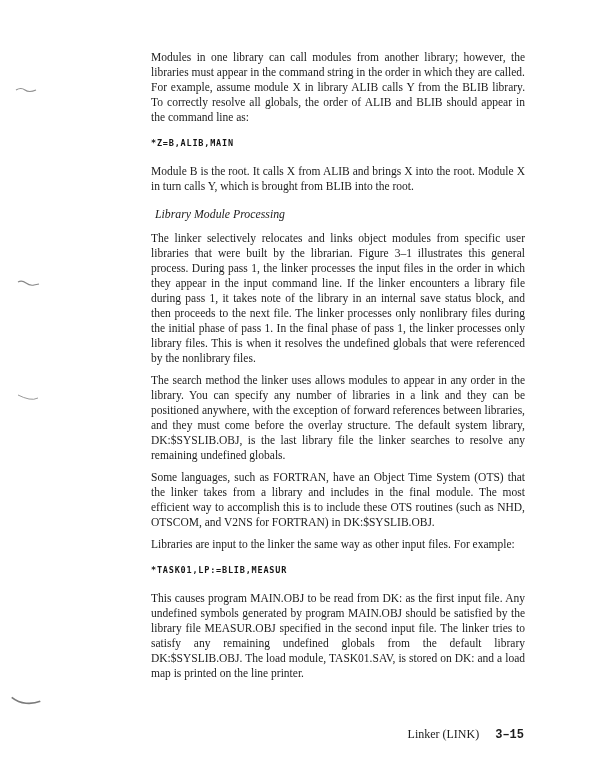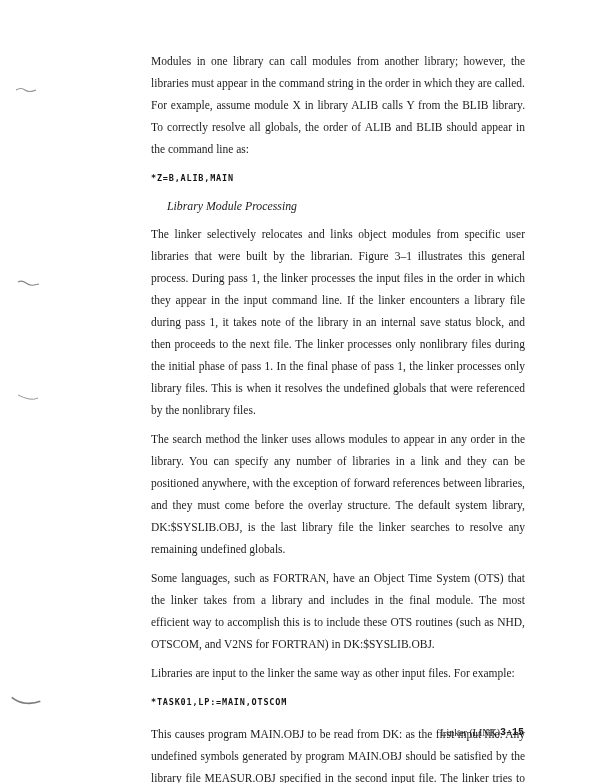--- a/index.html
+++ b/index.html
@@ -17,48 +17,49 @@
     color: #1c1c1c;
   }
   .text-column {
     position: absolute;
     left: 151px;
     top: 50px;
     width: 374px;
   }
   .para {
     font-size: 11.5px;
-    line-height: 22px;
+    line-height: 15px;
     text-align: justify;
     margin: 0 0 7px 0;
     color: #1c1c1c;
   }
   .code-line {
     font-family: "DejaVu Sans Mono", monospace;
     font-size: 8.5px;
     font-weight: bold;
     letter-spacing: 0.8px;
     color: #141414;
     margin: 13px 0 16px 0;
     white-space: pre;
   }
   .section-heading {
     font-size: 11.8px;
     font-style: italic;
     font-weight: normal;
-    margin: 13px 0 9px 16px;
+    margin: 13px 0 9px 4px;
     color: #1c1c1c;
   }
   .footer {
     position: absolute;
     top: 727px;
     right: 80px;
     display: flex;
     align-items: flex-end;
-    font-size: 10px;
+    gap: 16px;
+    font-size: 12px;
   }
   .footer .page-number {
     font-weight: bold;
     font-family: Liberation Mono, monospace;
   }
   .margin-mark {
     position: absolute;
     width: 24px;
     height: 10px;
     opacity: 0.75;
@@ -93,33 +94,34 @@
     <svg width="24" height="10" viewBox="0 0 24 10">
       <path d="M1,3 Q6,7 12,7.5 Q18,8 23,6" fill="none" stroke="#4f4f4f" stroke-width="1.3"></path>
     </svg>
   </span>
 
   <div class="text-column">
     <p class="para">Modules in one library can call modules from another library; however, the libraries must appear in the command string in the order in which they are called. For example, assume module X in library ALIB calls Y from the BLIB library. To correctly resolve all globals, the order of ALIB and BLIB should appear in the command line as:</p>
 
     <div class="code-line">*Z=B,ALIB,MAIN</div>
 
+    <p class="para">Module B is the root. It calls X from ALIB and brings X into the root. Module X in turn calls Y, which is brought from BLIB into the root.</p>
 
     <h3 class="section-heading">Library Module Processing</h3>
 
     <p class="para">The linker selectively relocates and links object modules from specific user libraries that were built by the librarian. Figure 3–1 illustrates this general process. During pass 1, the linker processes the input files in the order in which they appear in the input command line. If the linker encounters a library file during pass 1, it takes note of the library in an internal save status block, and then proceeds to the next file. The linker processes only nonlibrary files during the initial phase of pass 1. In the final phase of pass 1, the linker processes only library files. This is when it resolves the undefined globals that were referenced by the nonlibrary files.</p>
 
 
     <p class="para">The search method the linker uses allows modules to appear in any order in the library. You can specify any number of libraries in a link and they can be positioned anywhere, with the exception of forward references between libraries, and they must come before the overlay structure. The default system library, DK:$SYSLIB.OBJ, is the last library file the linker searches to resolve any remaining undefined globals.</p>
 
     <p class="para">Some languages, such as FORTRAN, have an Object Time System (OTS) that the linker takes from a library and includes in the final module. The most efficient way to accomplish this is to include these OTS routines (such as NHD, OTSCOM, and V2NS for FORTRAN) in DK:$SYSLIB.OBJ.</p>
 
     <p class="para">Libraries are input to the linker the same way as other input files. For example:</p>
 
-    <div class="code-line">*TASK01,LP:=MAIN,OTSCOM</div>
+    <div class="code-line">*TASK01,LP:=BLIB,MEASUR</div>
 
     <p class="para">This causes program MAIN.OBJ to be read from DK: as the first input file. Any undefined symbols generated by program MAIN.OBJ should be satisfied by the library file MEASUR.OBJ specified in the second input file. The linker tries to satisfy any remaining undefined globals from the default library DK:$SYSLIB.OBJ. The load module, TASK01.SAV, is stored on DK: and a load map is printed on the line printer.</p>
   </div>
 
   <div class="footer">
     <span class="section-label">Linker (LINK)</span>
     <span class="page-number">3–15</span>
   </div>
 
 </div>

